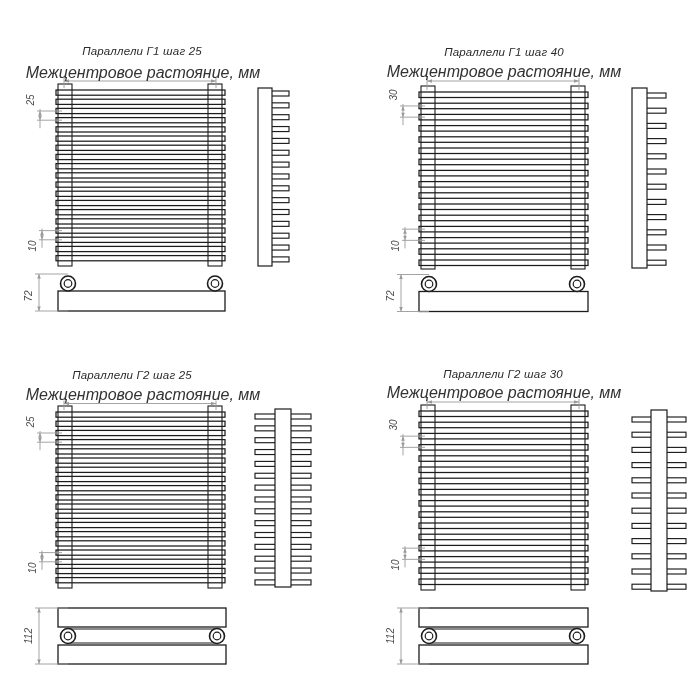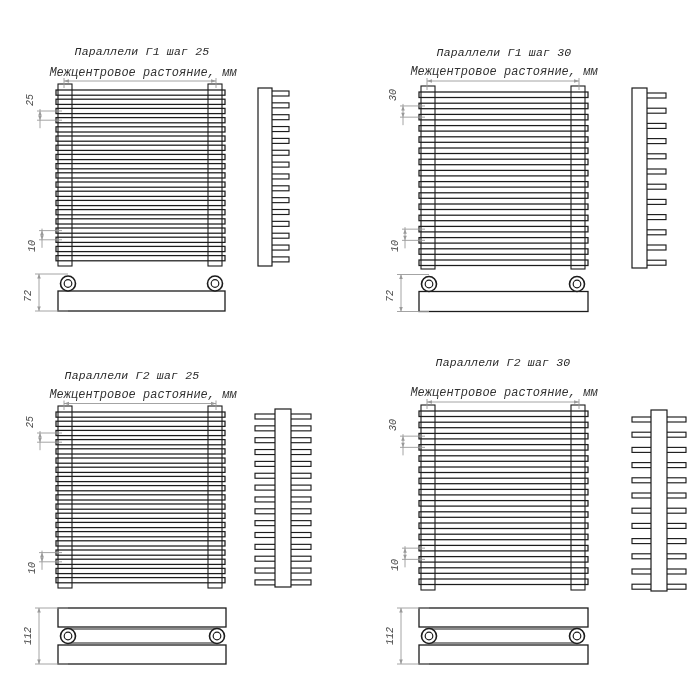--- a/index.html
+++ b/index.html
@@ -1,22 +1,22 @@
 <!DOCTYPE html>
 <html><head>
 <meta charset="utf-8">
 <style>
   html,body{margin:0;padding:0;background:#fff;}
   .canvas{position:relative;width:700px;height:700px;background:#fff;overflow:hidden;
-          font-family:Liberation Mono, monospace;}
+          font-family:Liberation Sans, sans-serif;}
   #line-layer{position:absolute;left:0;top:0;}
   .lbl{position:absolute;white-space:nowrap;transform:translate(-50%,-50%);
        font-style:italic;color:#2b2b2b;}
   .title{font-size:11.5px;letter-spacing:.2px;}
-  .subtitle{font-size:12px;color:#333;text-align:center;}
+  .subtitle{font-size:16px;color:#333;text-align:center;}
   .dimlbl{font-size:10px;color:#4a4a4a;transform:translate(-50%,-50%) rotate(-90deg);}
 </style>
 </head>
 <body>
 
 <div class="canvas">
   <svg id="line-layer" width="700" height="700" viewBox="0 0 700 700">
       <rect x="56" y="90" width="169" height="5.2" stroke="#1c1c1c" stroke-width="1.25" fill="#fff"></rect>
       <rect x="56" y="99.2" width="169" height="5.2" stroke="#1c1c1c" stroke-width="1.25" fill="#fff"></rect>
       <rect x="56" y="108.4" width="169" height="5.2" stroke="#1c1c1c" stroke-width="1.25" fill="#fff"></rect>
@@ -290,34 +290,34 @@
 
   <div id="labels-layer">
     <div class="qgroup">
       <div class="lbl title" style="left: 142px; top: 51px;">Параллели Г1 шаг 25</div>
       <div class="lbl subtitle" style="left: 143px; top: 72.5px;">Межцентровое растояние, мм</div>
       <div class="lbl dimlbl" style="left: 30px; top: 100px;">25</div>
       <div class="lbl dimlbl" style="left: 32px; top: 245.8px;">10</div>
       <div class="lbl dimlbl" style="left: 28px; top: 296px;">72</div>
     </div>
     <div class="qgroup">
-      <div class="lbl title" style="left: 504px; top: 52px;">Параллели Г1 шаг 30</div>
+      <div class="lbl title" style="left: 504px; top: 52px;">Параллели Г1 шаг 40</div>
       <div class="lbl subtitle" style="left: 504px; top: 72px;">Межцентровое растояние, мм</div>
       <div class="lbl dimlbl" style="left: 393px; top: 94.95px;">30</div>
       <div class="lbl dimlbl" style="left: 395px; top: 246.35px;">10</div>
       <div class="lbl dimlbl" style="left: 390px; top: 296px;">72</div>
     </div>
     <div class="qgroup">
       <div class="lbl title" style="left: 132px; top: 375px;">Параллели Г2 шаг 25</div>
       <div class="lbl subtitle" style="left: 143px; top: 395px;">Межцентровое растояние, мм</div>
       <div class="lbl dimlbl" style="left: 30px; top: 422px;">25</div>
       <div class="lbl dimlbl" style="left: 32px; top: 567.8px;">10</div>
       <div class="lbl dimlbl" style="left: 28px; top: 636px;">112</div>
     </div>
     <div class="qgroup">
-      <div class="lbl title" style="left: 503px; top: 362px;">Параллели Г2 шаг 30</div>
+      <div class="lbl title" style="left: 503px; top: 374px;">Параллели Г2 шаг 30</div>
       <div class="lbl subtitle" style="left: 504px; top: 392.5px;">Межцентровое растояние, мм</div>
       <div class="lbl dimlbl" style="left: 393px; top: 425.15px;">30</div>
       <div class="lbl dimlbl" style="left: 395px; top: 565.35px;">10</div>
       <div class="lbl dimlbl" style="left: 390px; top: 636px;">112</div>
     </div>
   </div>
 </div>
 
 </body></html>

